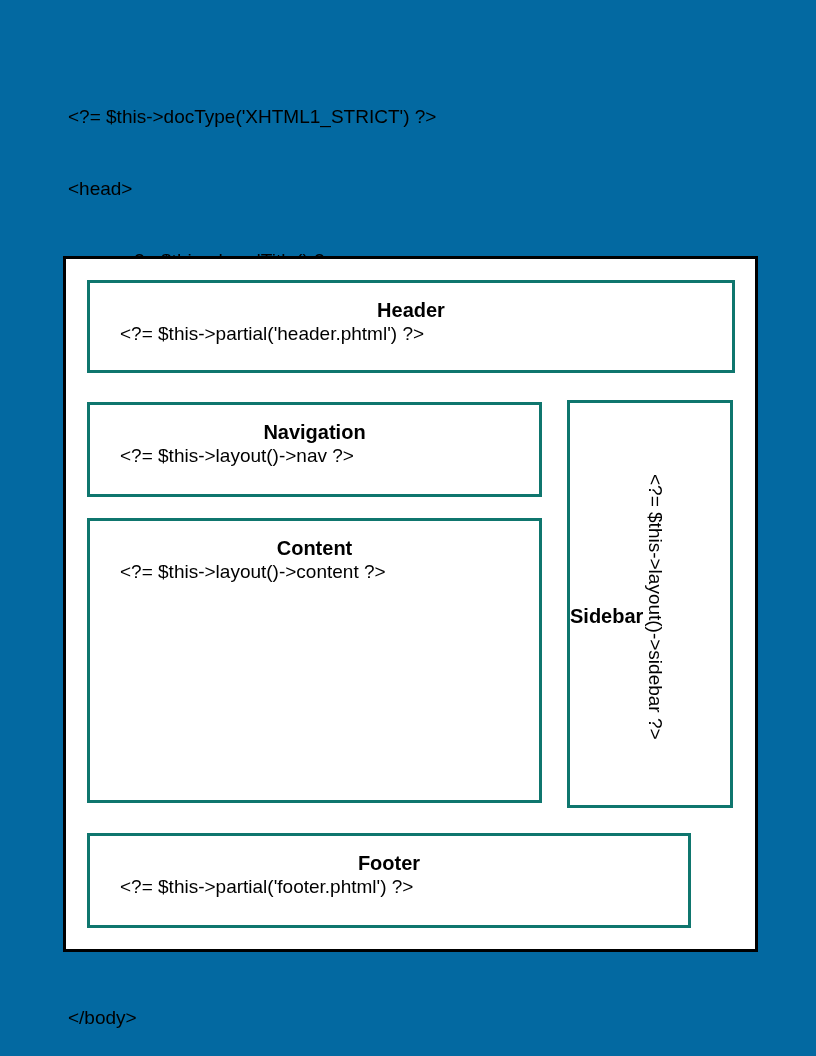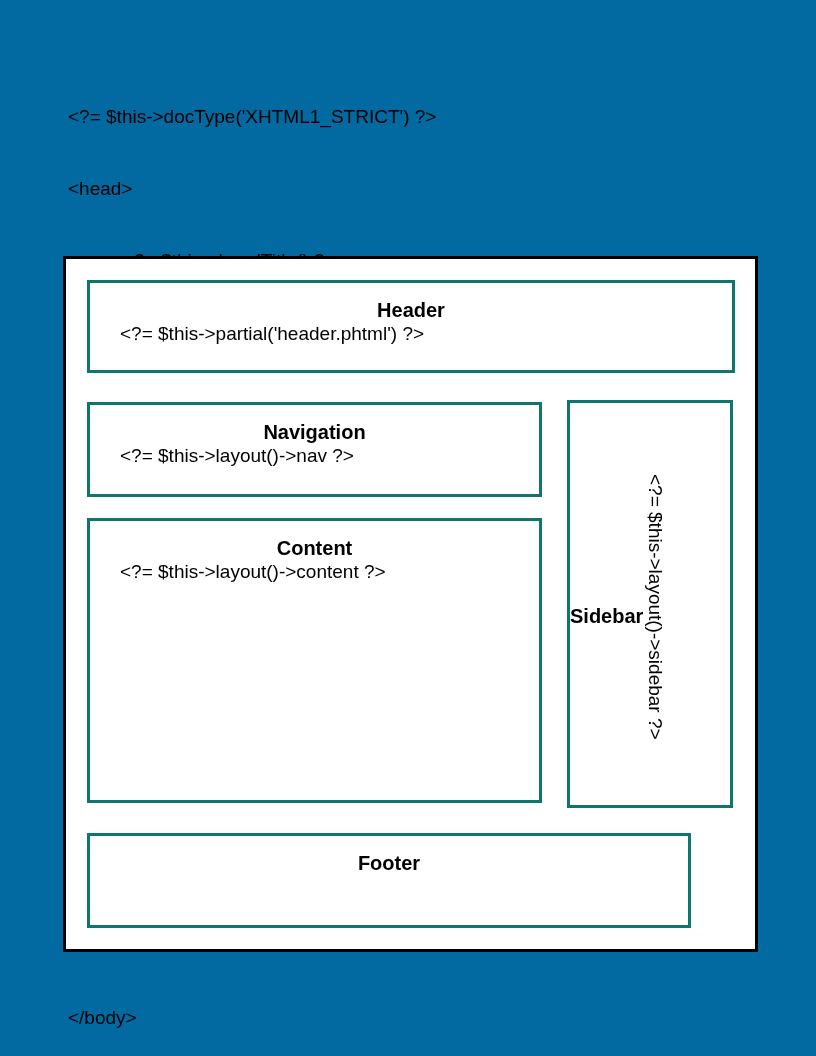--- a/index.html
+++ b/index.html
@@ -108,20 +108,21 @@
       <div class="box-code">&lt;?= $this-&gt;layout()-&gt;content ?&gt;</div>
     </div>
 
     <div class="box box-sidebar">
       <div class="box-title">Sidebar</div>
       <div class="sidebar-code-vertical">&lt;?= $this-&gt;layout()-&gt;sidebar ?&gt;</div>
     </div>
 
     <div class="box box-footer">
       <div class="box-title">Footer</div>
+      <div class="box-code">&lt;?= $this-&gt;partial('footer.phtml') ?&gt;</div>
     </div>
 
   </div>
 
   <div class="code-block code-block-bottom">
     <div class="i1">&lt;/body&gt;</div>
     
   </div>
 
 </div>

